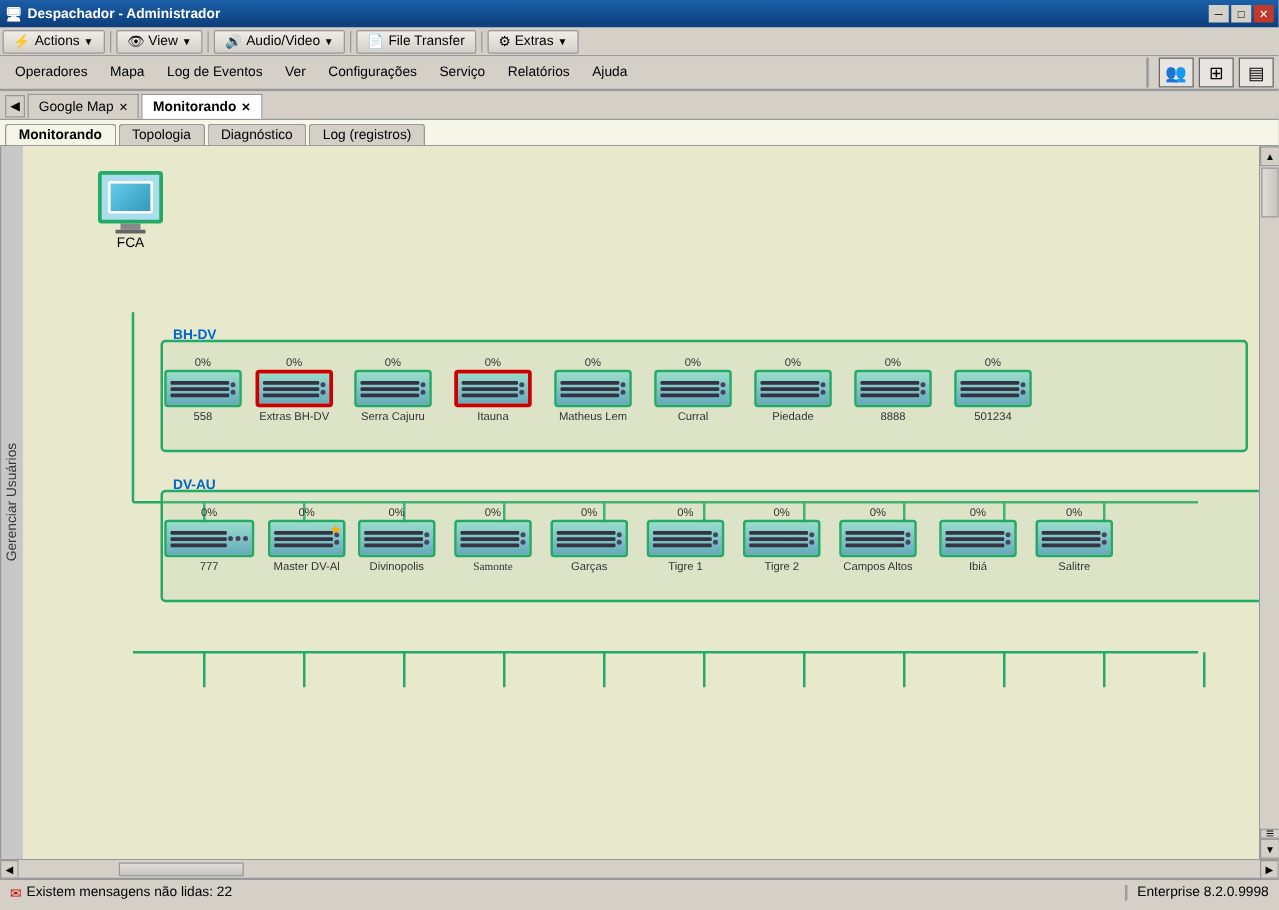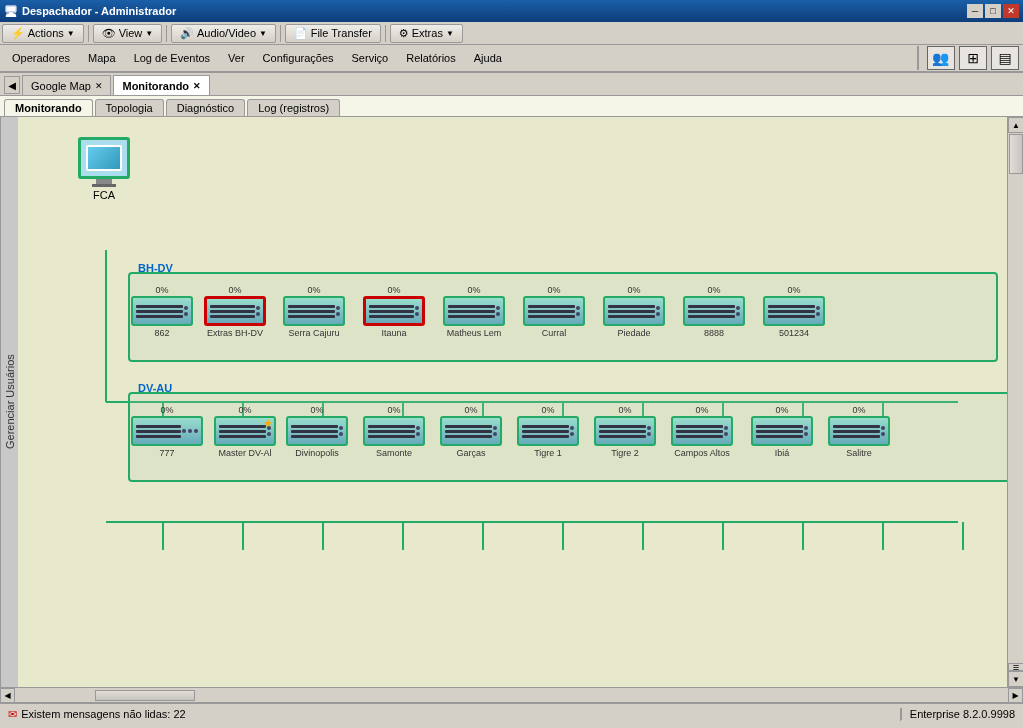--- a/index.html
+++ b/index.html
@@ -417,21 +417,21 @@
           <div style="display:flex;flex-direction:column;gap:2px;flex:1;">
             <div style="height:3px;background:#334;border-radius:1px;"></div>
             <div style="height:3px;background:#334;border-radius:1px;"></div>
             <div style="height:3px;background:#334;border-radius:1px;"></div>
           </div>
           <div style="display:flex;flex-direction:column;gap:2px;">
             <div style="width:4px;height:4px;border-radius:50%;background:#446;"></div>
             <div style="width:4px;height:4px;border-radius:50%;background:#446;"></div>
           </div>
         </div>
-        <div style="font-size:9px;color:#333;margin-top:2px;text-align:center;">862</div>
+        <div style="font-size:9px;color:#333;margin-top:2px;text-align:center;">558</div>
       </div>
 
       <div style="position:absolute; top:168px; left:186px; display:flex;flex-direction:column;align-items:center;">
         <div style="font-size:9px;color:#333;margin-bottom:1px;">0%</div>
         <div style="width:62px;height:30px;background:linear-gradient(to bottom,#9dc,#6ab);border:3px solid #cc0000;border-radius:3px;display:flex;align-items:center;padding:2px 3px;gap:1px;">
           <div style="display:flex;flex-direction:column;gap:2px;flex:1;">
             <div style="height:3px;background:#334;border-radius:1px;"></div>
             <div style="height:3px;background:#334;border-radius:1px;"></div>
             <div style="height:3px;background:#334;border-radius:1px;"></div>
           </div>
@@ -615,21 +615,21 @@
           <div style="display:flex;flex-direction:column;gap:2px;flex:1;">
             <div style="height:3px;background:#334;border-radius:1px;"></div>
             <div style="height:3px;background:#334;border-radius:1px;"></div>
             <div style="height:3px;background:#334;border-radius:1px;"></div>
           </div>
           <div style="display:flex;flex-direction:column;gap:2px;">
             <div style="width:4px;height:4px;border-radius:50%;background:#446;"></div>
             <div style="width:4px;height:4px;border-radius:50%;background:#446;"></div>
           </div>
         </div>
-        <div style="font-size:9px;color:#333;margin-top:2px;text-align:right;">Samonte</div>
+        <div style="font-size:9px;color:#333;margin-top:2px;text-align:right;font-family:Liberation Serif, serif;">Samonte</div>
       </div>
 
       <div style="position:absolute; top:288px; left:422px; display:flex;flex-direction:column;align-items:center;">
         <div style="font-size:9px;color:#333;margin-bottom:1px;">0%</div>
         <div style="width:62px;height:30px;background:linear-gradient(to bottom,#9dc,#6ab);border:2px solid #22aa66;border-radius:3px;display:flex;align-items:center;padding:2px 3px;gap:1px;">
           <div style="display:flex;flex-direction:column;gap:2px;flex:1;">
             <div style="height:3px;background:#334;border-radius:1px;"></div>
             <div style="height:3px;background:#334;border-radius:1px;"></div>
             <div style="height:3px;background:#334;border-radius:1px;"></div>
           </div>

